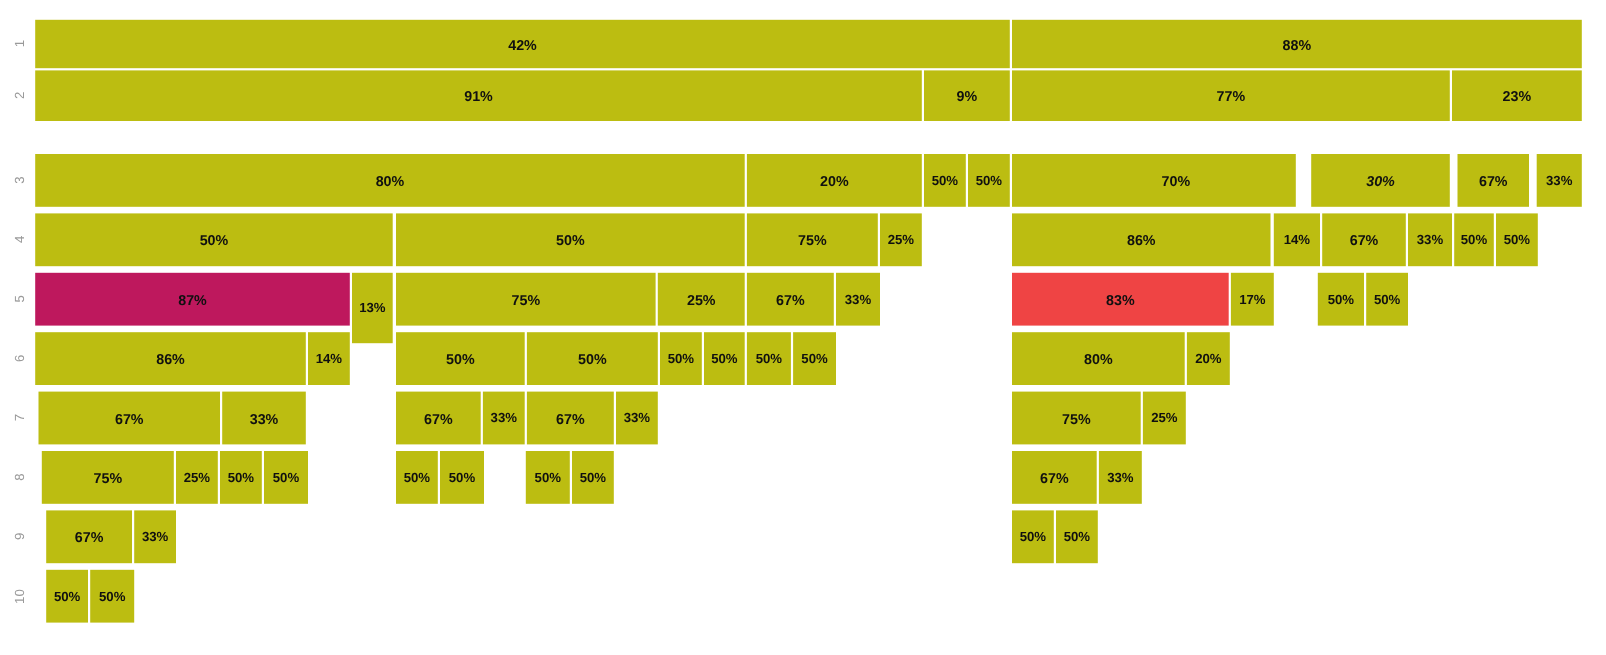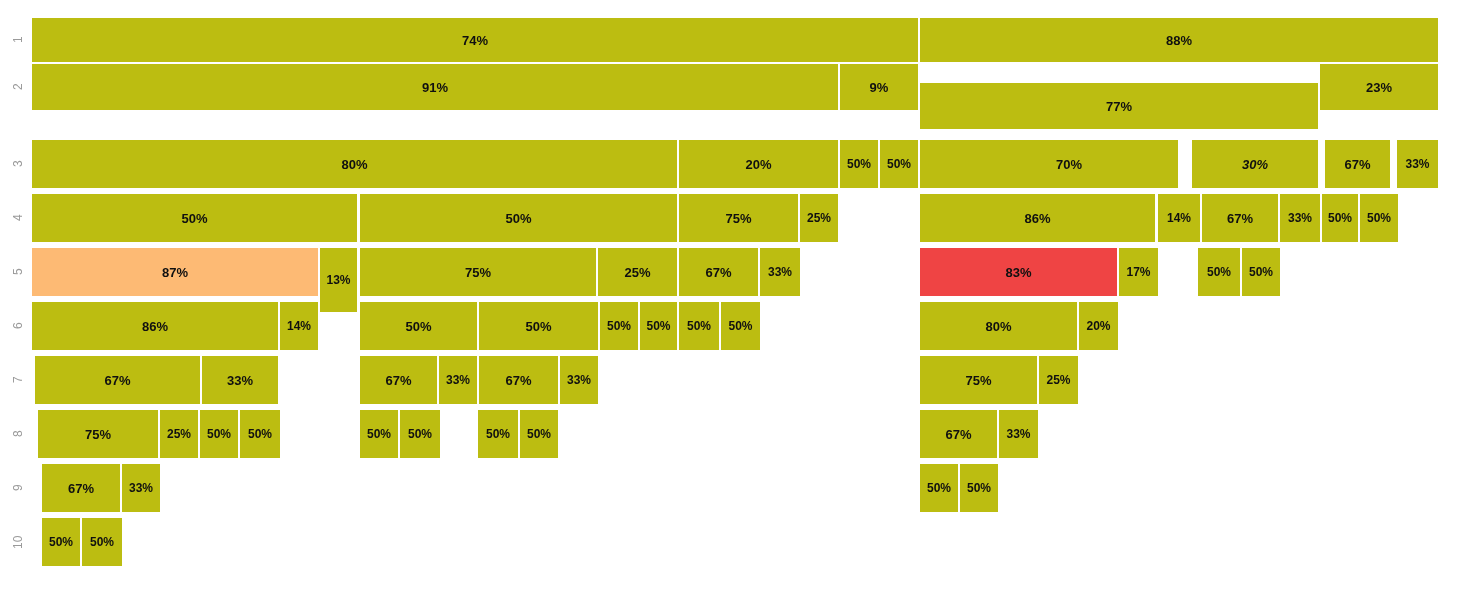--- a/index.html
+++ b/index.html
@@ -48,45 +48,45 @@
       <div class="axis-label" style="left: 12px; top: 140px; height: 48px; width: 14px; color: rgb(154, 154, 154);">3</div>
       <div class="axis-label" style="left: 12px; top: 194px; height: 48px; width: 14px; color: rgb(154, 154, 154);">4</div>
       <div class="axis-label" style="left: 12px; top: 248px; height: 48px; width: 14px; color: rgb(154, 154, 154);">5</div>
       <div class="axis-label" style="left: 12px; top: 302px; height: 48px; width: 14px; color: rgb(154, 154, 154);">6</div>
       <div class="axis-label" style="left: 12px; top: 356px; height: 48px; width: 14px; color: rgb(154, 154, 154);">7</div>
       <div class="axis-label" style="left: 12px; top: 410px; height: 48px; width: 14px; color: rgb(154, 154, 154);">8</div>
       <div class="axis-label" style="left: 12px; top: 464px; height: 48px; width: 14px; color: rgb(154, 154, 154);">9</div>
       <div class="axis-label" style="left: 12px; top: 518px; height: 48px; width: 14px; color: rgb(154, 154, 154);">10</div>
     </div>
   <div id="nodes-layer">
-      <div class="node" style="left: 32px; top: 18px; width: 886px; height: 44px; background: rgb(188, 189, 17); color: rgb(16, 16, 16);">74%</div>
+      <div class="node" style="left: 32px; top: 18px; width: 886px; height: 44px; background: rgb(188, 189, 17); color: rgb(16, 16, 16);">42%</div>
       <div class="node" style="left: 920px; top: 18px; width: 518px; height: 44px; background: rgb(188, 189, 17); color: rgb(16, 16, 16);">88%</div>
       <div class="node" style="left: 32px; top: 64px; width: 806px; height: 46px; background: rgb(188, 189, 17); color: rgb(16, 16, 16);">91%</div>
       <div class="node" style="left: 840px; top: 64px; width: 78px; height: 46px; background: rgb(188, 189, 17); color: rgb(16, 16, 16);">9%</div>
-      <div class="node" style="left: 920px; top: 64px; width: 398px; height: 46px; background: rgb(188, 189, 17); color: rgb(16, 16, 16); margin-top: 19px;">77%</div>
+      <div class="node" style="left: 920px; top: 64px; width: 398px; height: 46px; background: rgb(188, 189, 17); color: rgb(16, 16, 16);">77%</div>
       <div class="node" style="left: 1320px; top: 64px; width: 118px; height: 46px; background: rgb(188, 189, 17); color: rgb(16, 16, 16); text-align: right;">23%</div>
       <div class="node" style="left: 32px; top: 140px; width: 645px; height: 48px; background: rgb(188, 189, 17); color: rgb(16, 16, 16);">80%</div>
       <div class="node" style="left: 679px; top: 140px; width: 159px; height: 48px; background: rgb(188, 189, 17); color: rgb(16, 16, 16);">20%</div>
       <div class="node tiny" style="left: 840px; top: 140px; width: 38px; height: 48px; background: rgb(188, 189, 17); color: rgb(16, 16, 16);">50%</div>
       <div class="node tiny" style="left: 880px; top: 140px; width: 38px; height: 48px; background: rgb(188, 189, 17); color: rgb(16, 16, 16);">50%</div>
       <div class="node" style="left: 920px; top: 140px; width: 258px; height: 48px; background: rgb(188, 189, 17); color: rgb(16, 16, 16); padding-left: 40px;">70%</div>
       <div class="node" style="left: 1192px; top: 140px; width: 126px; height: 48px; background: rgb(188, 189, 17); color: rgb(16, 16, 16); font-style: italic;">30%</div>
       <div class="node" style="left: 1325px; top: 140px; width: 65px; height: 48px; background: rgb(188, 189, 17); color: rgb(16, 16, 16);">67%</div>
       <div class="node tiny" style="left: 1397px; top: 140px; width: 41px; height: 48px; background: rgb(188, 189, 17); color: rgb(16, 16, 16);">33%</div>
       <div class="node" style="left: 32px; top: 194px; width: 325px; height: 48px; background: rgb(188, 189, 17); color: rgb(16, 16, 16);">50%</div>
       <div class="node" style="left: 360px; top: 194px; width: 317px; height: 48px; background: rgb(188, 189, 17); color: rgb(16, 16, 16);">50%</div>
       <div class="node" style="left: 679px; top: 194px; width: 119px; height: 48px; background: rgb(188, 189, 17); color: rgb(16, 16, 16);">75%</div>
       <div class="node tiny" style="left: 800px; top: 194px; width: 38px; height: 48px; background: rgb(188, 189, 17); color: rgb(16, 16, 16);">25%</div>
       <div class="node" style="left: 920px; top: 194px; width: 235px; height: 48px; background: rgb(188, 189, 17); color: rgb(16, 16, 16);">86%</div>
       <div class="node tiny" style="left: 1158px; top: 194px; width: 42px; height: 48px; background: rgb(188, 189, 17); color: rgb(16, 16, 16);">14%</div>
       <div class="node" style="left: 1202px; top: 194px; width: 76px; height: 48px; background: rgb(188, 189, 17); color: rgb(16, 16, 16);">67%</div>
       <div class="node tiny" style="left: 1280px; top: 194px; width: 40px; height: 48px; background: rgb(188, 189, 17); color: rgb(16, 16, 16);">33%</div>
       <div class="node tiny" style="left: 1322px; top: 194px; width: 36px; height: 48px; background: rgb(188, 189, 17); color: rgb(16, 16, 16);">50%</div>
       <div class="node tiny" style="left: 1360px; top: 194px; width: 38px; height: 48px; background: rgb(188, 189, 17); color: rgb(16, 16, 16);">50%</div>
-      <div class="node" style="left: 32px; top: 248px; width: 286px; height: 48px; background: #fdba74; color: rgb(16, 16, 16);">87%</div>
+      <div class="node" style="left: 32px; top: 248px; width: 286px; height: 48px; background: #be185d; color: rgb(16, 16, 16);">87%</div>
       <div class="node tiny" style="left: 320px; top: 248px; width: 37px; height: 64px; background: rgb(188, 189, 17); color: rgb(16, 16, 16);">13%</div>
       <div class="node" style="left: 360px; top: 248px; width: 236px; height: 48px; background: rgb(188, 189, 17); color: rgb(16, 16, 16);">75%</div>
       <div class="node" style="left: 598px; top: 248px; width: 79px; height: 48px; background: rgb(188, 189, 17); color: rgb(16, 16, 16);">25%</div>
       <div class="node" style="left: 679px; top: 248px; width: 79px; height: 48px; background: rgb(188, 189, 17); color: rgb(16, 16, 16);">67%</div>
       <div class="node tiny" style="left: 760px; top: 248px; width: 40px; height: 48px; background: rgb(188, 189, 17); color: rgb(16, 16, 16);">33%</div>
       <div class="node" style="left: 920px; top: 248px; width: 197px; height: 48px; background: #ef4444; color: rgb(16, 16, 16);">83%</div>
       <div class="node tiny" style="left: 1119px; top: 248px; width: 39px; height: 48px; background: rgb(188, 189, 17); color: rgb(16, 16, 16);">17%</div>
       <div class="node tiny" style="left: 1198px; top: 248px; width: 42px; height: 48px; background: rgb(188, 189, 17); color: rgb(16, 16, 16);">50%</div>
       <div class="node tiny" style="left: 1242px; top: 248px; width: 38px; height: 48px; background: rgb(188, 189, 17); color: rgb(16, 16, 16);">50%</div>
       <div class="node" style="left: 32px; top: 302px; width: 246px; height: 48px; background: rgb(188, 189, 17); color: rgb(16, 16, 16);">86%</div>

